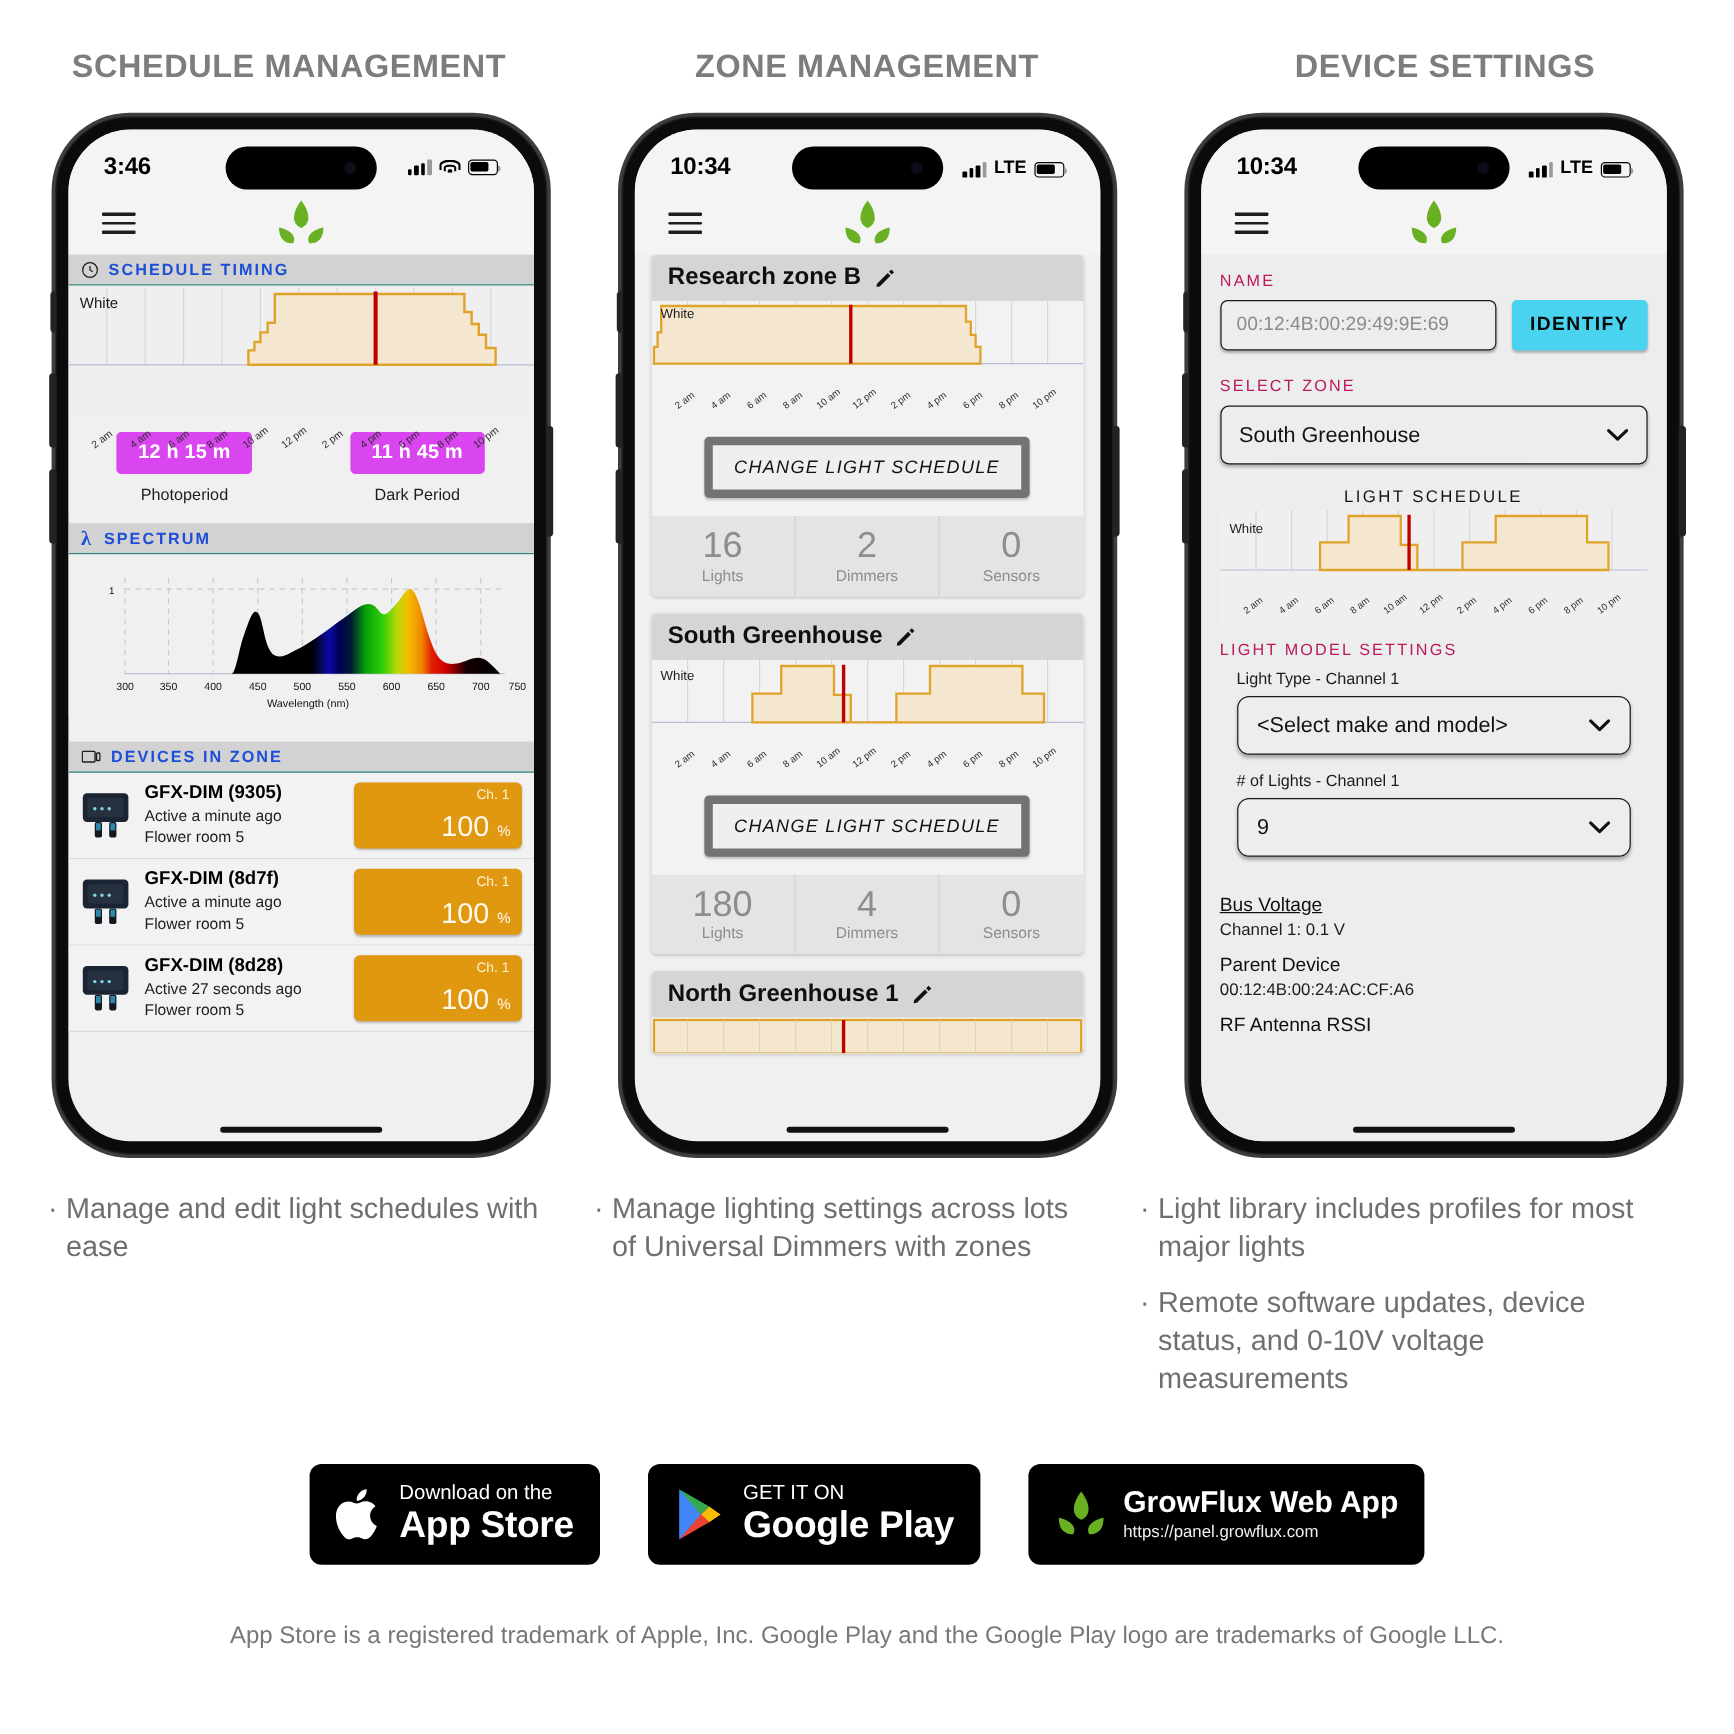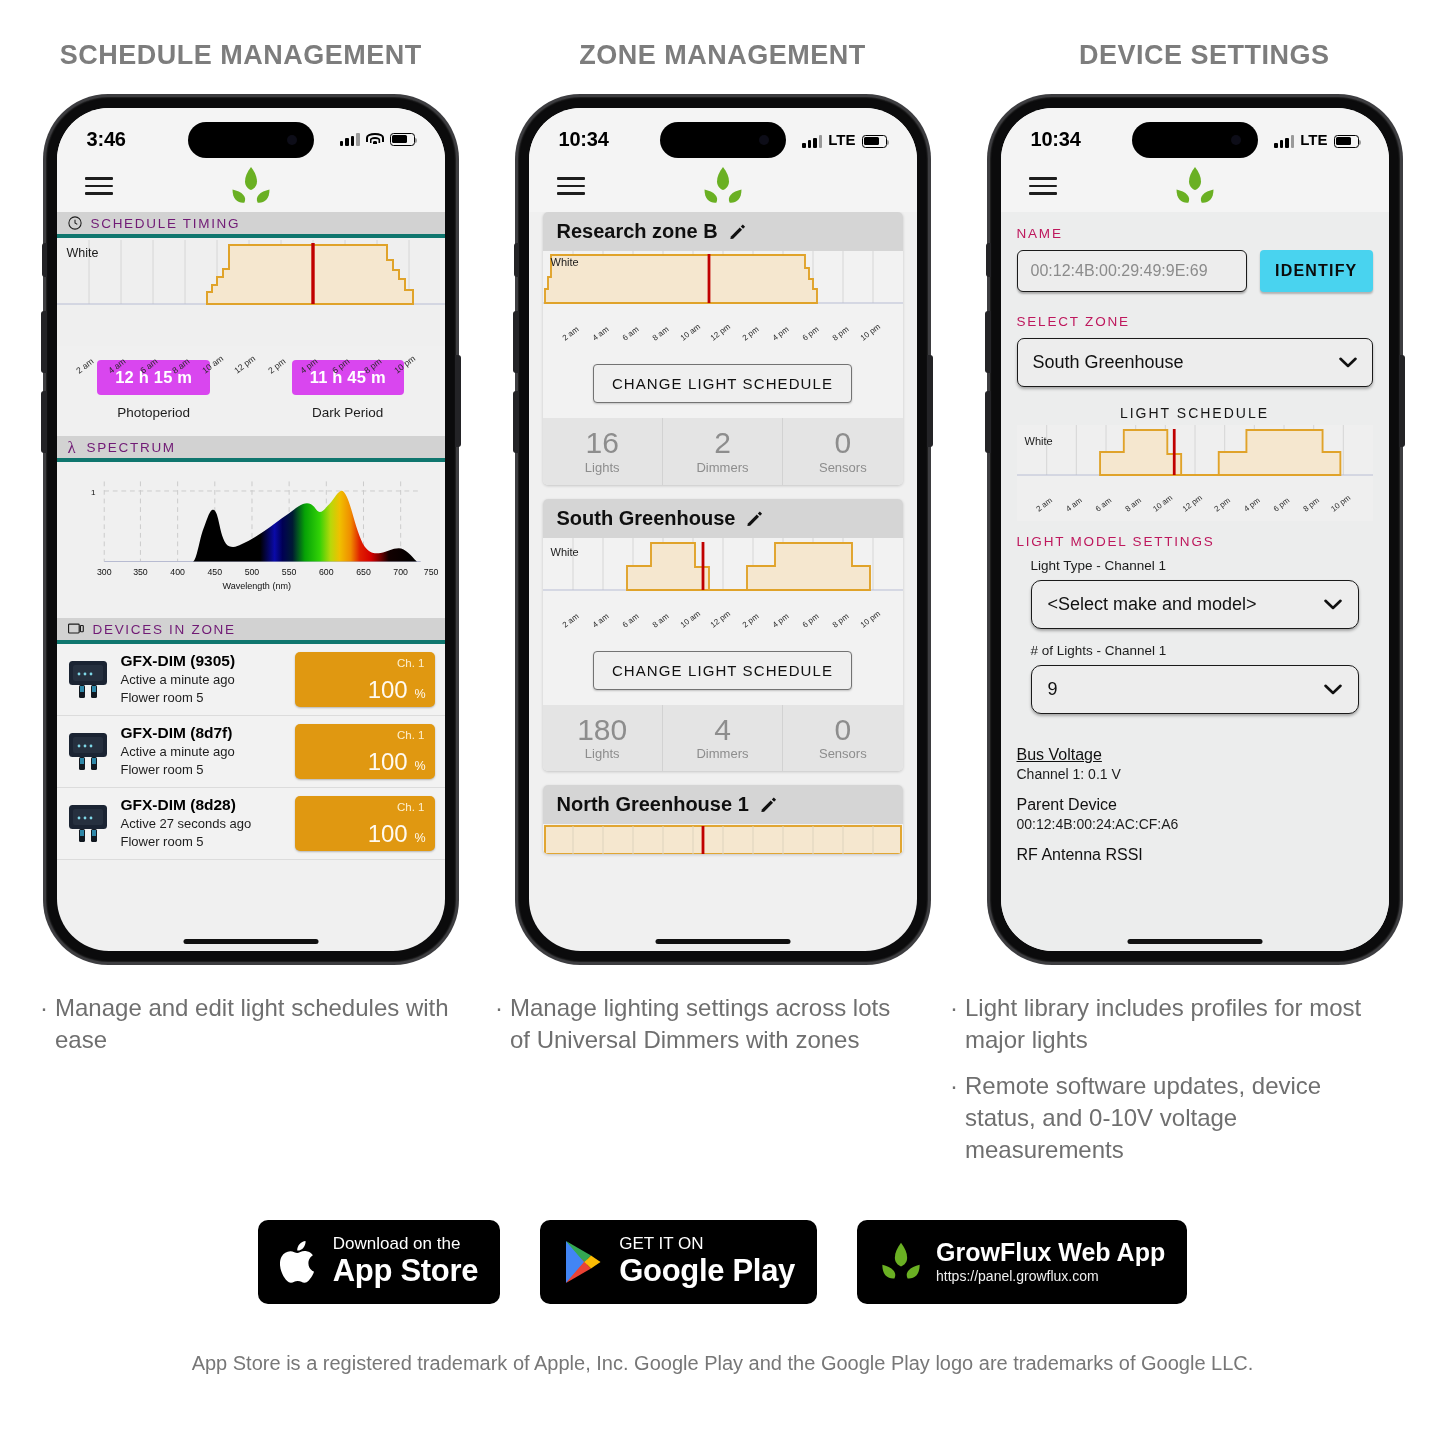--- a/index.html
+++ b/index.html
@@ -73,22 +73,22 @@
   .appbar { height:52px; background:#f4f4f4; display:flex; align-items:center; position:relative; }
   .hamb { margin-left:28px; width:28px; }
   .hamb i { display:block; height:2.6px; background:#1d1d1d; margin:5px 0; border-radius:1px; }
   .logo { position:absolute; left:50%; transform:translateX(-50%); width:46px; height:46px; }
 
   
   .content { position:relative; height: calc(100% - 104px); overflow:hidden; }
 
   .sect-hdr {
     background:#d2d2d2; height:26px; display:flex; align-items:center;
-    gap:9px; padding-left:11px; font-size:13.5px; letter-spacing:1.7px; color:#701a75;
-    font-weight:400; border-bottom:4px solid #0f766e;
+    gap:9px; padding-left:11px; font-size:13.5px; letter-spacing:1.7px; color:#1d4ed8;
+    font-weight:700; border-bottom:1px solid #0f766e;
   }
 
   
   .sched-chart { position:relative; background:#efefef; }
   .sched-chart svg { display:block; width:100%; }
   .white-lbl { position:absolute; font-size:12.5px; color:#1a1a1a; }
 
   .period-row { display:flex; justify-content:space-around; padding:14px 0 8px; background:#f0f0f0; }
   .period { text-align:center; }
   .period .chip {
@@ -116,23 +116,23 @@
   .home-ind { position:absolute; bottom:7px; left:50%; transform:translateX(-50%);
               width:135px; height:5px; background:#111; border-radius:4px; z-index:25; }
 
   
   .zones-title { font-size:24px; font-weight:700; color:#111; padding:12px 0 8px 18px; background:#f0f0f0; }
   .zone-card { margin:0 14px 14px 14px; background:#f2f2f2; border-radius:5px; overflow:hidden;
                box-shadow:0 1px 3px rgba(0,0,0,.18); }
   .zone-head { background:#d5d5d5; padding:8px 14px; display:flex; align-items:center; gap:11px; }
   .zone-head .zt { font-size:20px; font-weight:700; color:#0f0f0f; }
   .zone-btnwrap { text-align:center; padding:13px 0 15px; background:#f2f2f2; }
-  .btn-flat { display:inline-block; background:#efefef; border:1px solid #737373;
+  .btn-flat { display:inline-block; background:#efefef; border:7px solid #737373;
               border-radius:4px; padding:10px 18px; font-size:15px; letter-spacing:1.1px;
-              color:#111; font-weight:500; box-shadow:0 1px 2px rgba(0,0,0,.2); }
+              color:#111; font-weight:500; box-shadow:0 1px 2px rgba(0,0,0,.2);font-style:italic; }
   .stats { display:flex; background:#e4e4e4; }
   .stat { flex:1; text-align:center; padding:9px 0 10px; border-right:1px solid #d2d2d2; }
   .stat:last-child { border-right:none; }
   .stat .n { font-size:30px; color:#8d8d8d; font-weight:400; line-height:1.05; }
   .stat .l { font-size:13px; color:#8d8d8d; margin-top:1px; }
   .pencil { width:17px; height:17px; }
 
   
   .ds { background:#eceded; padding:14px 16px 0 16px; height:100%; }
   .ds-lbl { font-size:13.5px; letter-spacing:1.8px; color:#be185d; margin-bottom:9px; }

